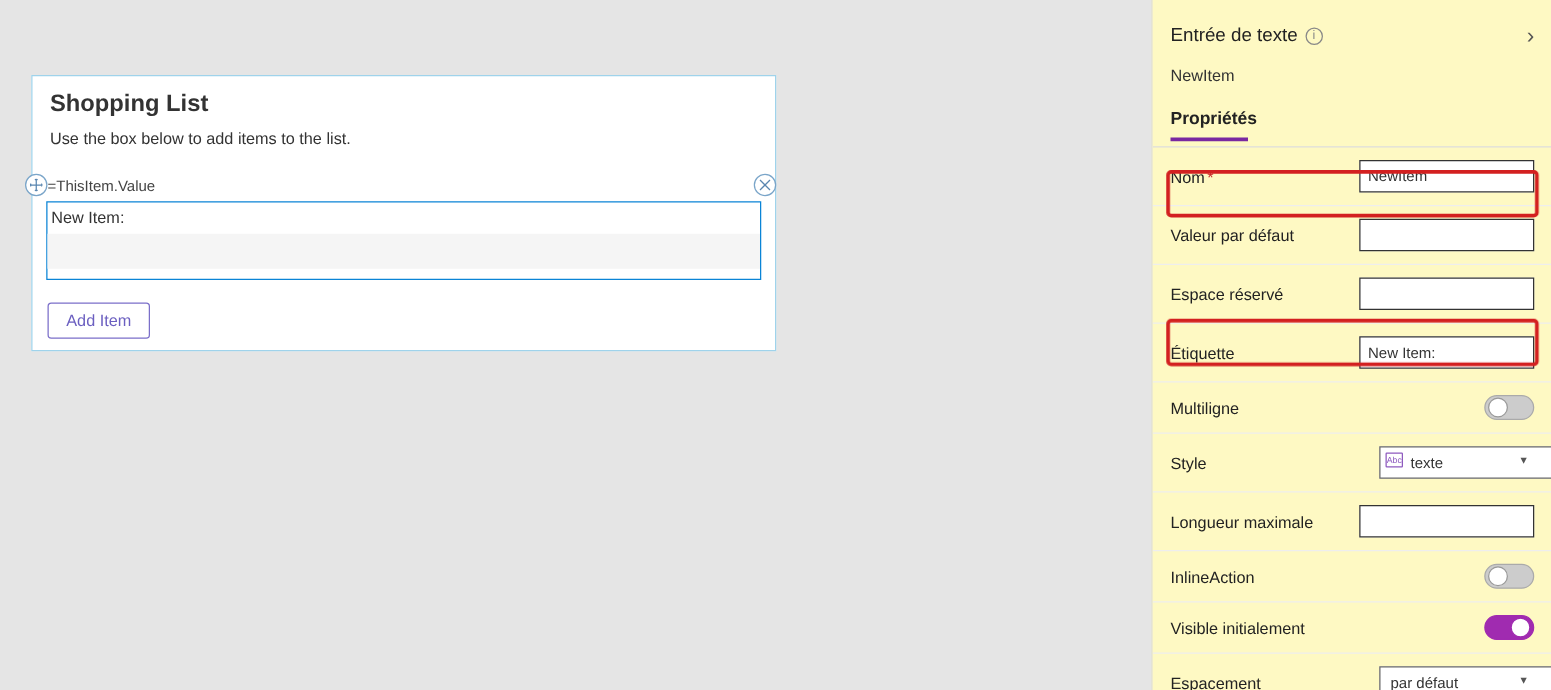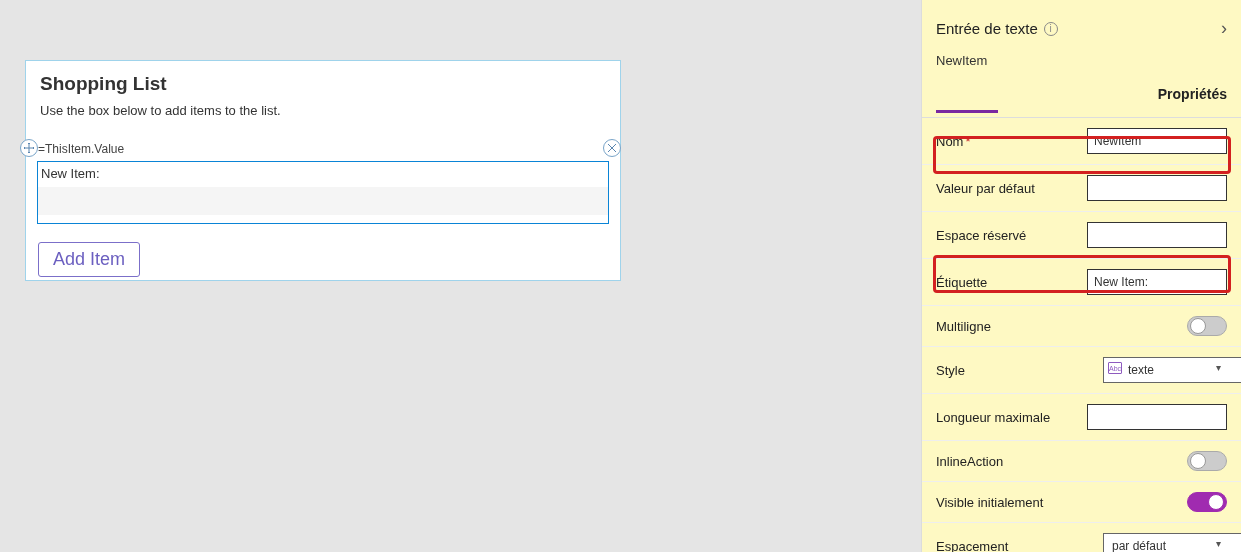--- a/index.html
+++ b/index.html
@@ -62,21 +62,21 @@
     }
 
     
     .add-btn {
       position: absolute;
       left: 38px; top: 242px;
       padding: 6px 14px;
       border: 1px solid #7b6fc9;
       background: #fff;
       color: #6b5fc0;
-      font-size: 18px;
+      font-size: 13px;
       border-radius: 3px;
       cursor: pointer;
     }
 
     
     .pane {
       position: absolute;
       right: 0; top: 0;
       width: 320px; height: 552px;
       background: #fef9c3;
@@ -88,21 +88,21 @@
       padding: 10px 12px 6px 14px;
     }
     .pane-title { font-size: 15px; color: #222; display: flex; align-items: center; gap: 6px; }
     .info-icon {
       width: 14px; height: 14px; border: 1px solid #888; border-radius: 50%;
       display: inline-flex; align-items: center; justify-content: center;
       font-size: 10px; color: #888;
     }
     .chevron { font-size: 18px; color: #555; cursor: pointer; padding-right: 2px;}
     .pane-control-name { font-size: 13px; color: #333; padding: 8px 14px 14px 14px; }
-    .pane-section { font-size: 14px; font-weight: 600; color: #222; padding: 4px 14px 6px 14px; text-align: right; }
+    .pane-section { font-size: 14px; font-weight: 600; color: #222; padding: 4px 14px 6px 14px; }
     .tab-bar { padding: 0 14px; }
     .active-tab-mark { width: 62px; height: 3px; background: #7928a1; margin: 2px 0 4px 0; }
     .pane-sep { height: 1px; background: #ddd; margin: 0; }
 
     .prop-row {
       display: flex; align-items: center; justify-content: space-between;
       padding: 10px 14px; border-bottom: 1px solid #eee;
       min-height: 40px;
       gap: 36px;
     }

